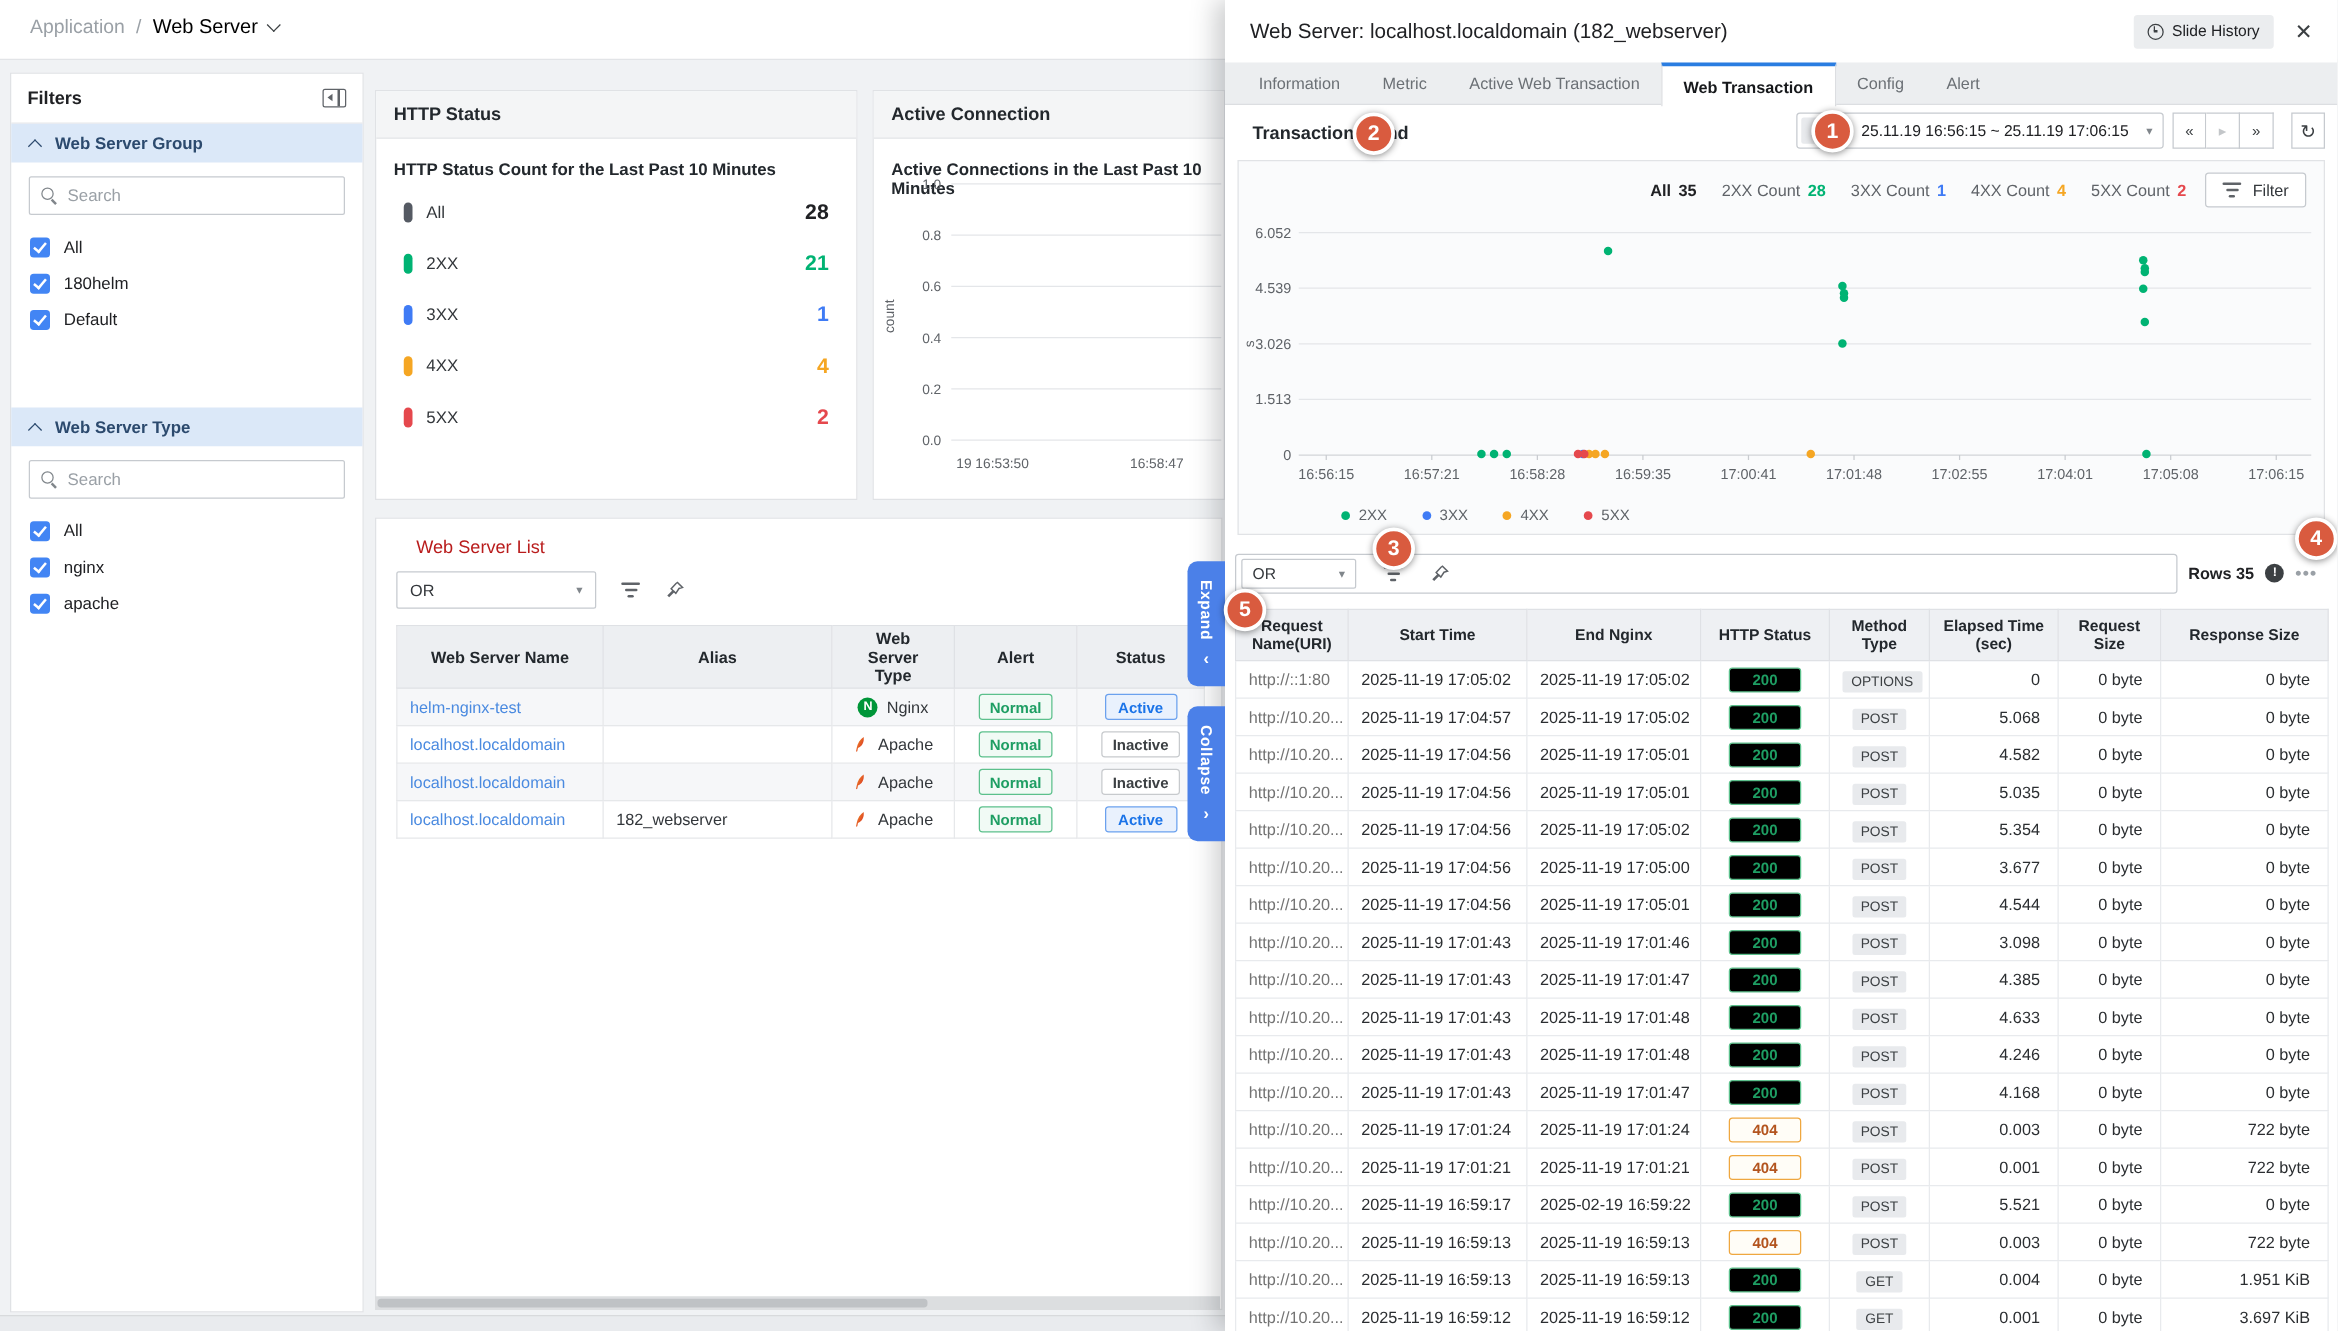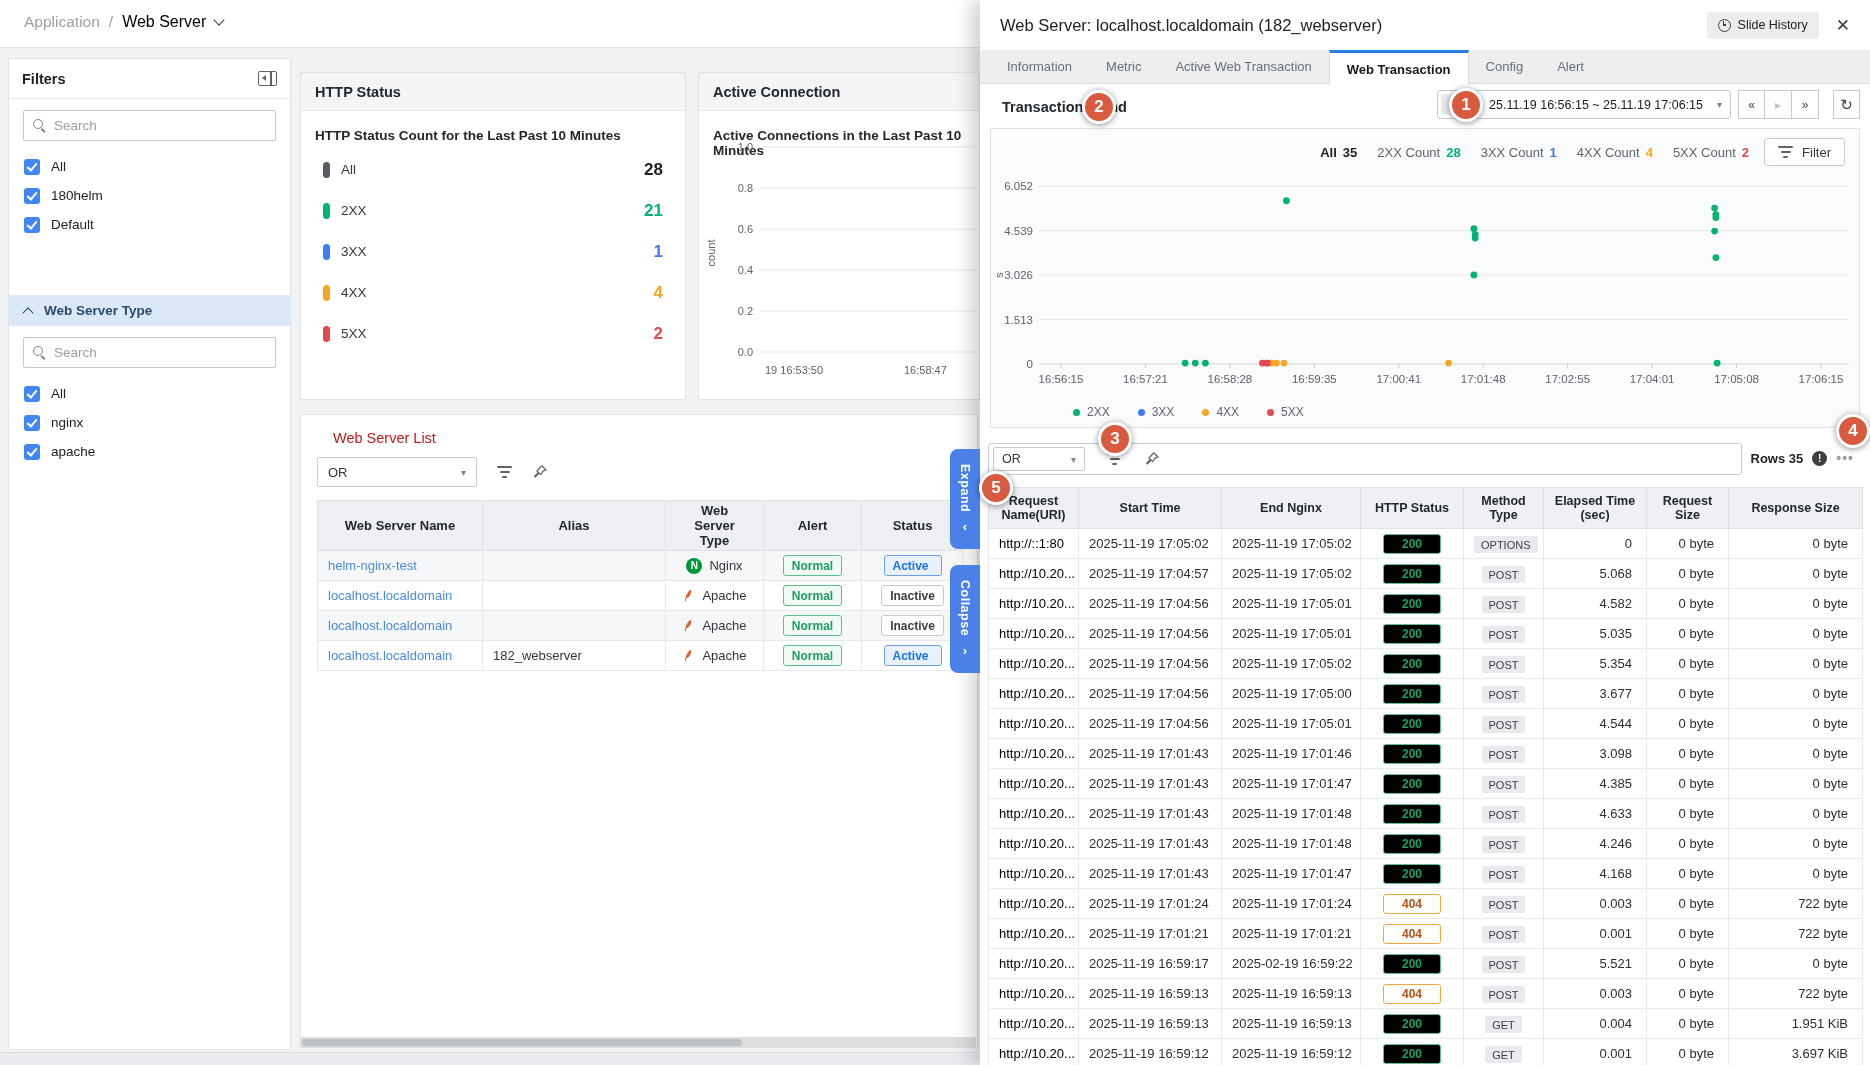--- a/index.html
+++ b/index.html
@@ -50,21 +50,21 @@
 .flt .l1{width:15px}.flt .l2{width:10px}.flt .l3{width:5px}
 .pin-ic{width:16px;height:16px;color:#5f6368}
 .wsl-table{border-collapse:collapse;table-layout:fixed;margin:13px 16px 0;width:646px}
 .wsl-table th{background:#edeff2;font-size:13px;font-weight:bold;color:#23282d;border:1px solid #dfe1e5;height:44px;text-align:center;padding:2px 20px}
 .wsl-table td{height:30px;border:1px solid #e6e8ea;font-size:13px;color:#33373b;padding:2px 10px}
 .wsl-table tr.odd td{background:#f6f7f9}
 .wsl-link{color:#4a8ae0}
 .cell-center{text-align:center}
 .type-cell{display:flex;align-items:center;gap:7px;justify-content:center}
 .ngx{width:16px;height:16px;border-radius:50%;background:#009639;color:#fff;font-size:10px;font-weight:bold;display:inline-flex;align-items:center;justify-content:center;flex:none}
-.badge{display:inline-block;min-width:58px;text-align:left;padding:2.5px 8px;border-radius:3px;font-size:12px;font-weight:bold}
+.badge{display:inline-block;min-width:58px;text-align:center;padding:2.5px 8px;border-radius:3px;font-size:12px;font-weight:bold}
 .b-normal{color:#1e9e63;border:1px solid #5cc08c;background:#f1faf5}
 .b-active{color:#1a73e8;border:1px solid #6ba1ee;background:#e9f1fd}
 .b-inactive{color:#3c4043;border:1px solid #c7cacd;background:#fff}
 
 #scrollbar-h{position:absolute;left:300px;top:1037px;width:676px;height:11px;background:#dcdee0;z-index:3}
 #scrollbar-h .thumb{position:absolute;left:2px;top:2px;width:440px;height:7px;background:#bfc2c5;border-radius:3px}
 #bottom-strip{position:absolute;left:0;top:1052px;width:980px;height:13px;background:#e9ebee;border-top:1px solid #d8dadc;z-index:3}
 
 #panel{position:absolute;left:980px;top:0;width:890px;height:1065px;background:#fff;box-shadow:-8px 0 18px rgba(60,64,67,.25);z-index:40}
 .p-head{height:50px;display:flex;align-items:center;padding:0 20px;background:#fff}
@@ -105,21 +105,21 @@
 .rows-label{font-size:13px;font-weight:bold;color:#202124}
 .info-dot{width:15px;height:15px;border-radius:50%;background:#3c4043;color:#fff;font-size:10px;display:flex;align-items:center;justify-content:center;font-weight:bold}
 .more-dots{color:#9aa0a6;font-weight:bold;font-size:14px;letter-spacing:1px;cursor:pointer}
 
 #txn-wrap{position:absolute;left:8px;top:487px;width:874px}
 .txn{border-collapse:collapse;table-layout:fixed;width:874px}
 .txn th{background:#eef0f3;border:1px solid #dfe1e5;font-size:12.5px;font-weight:bold;color:#23282d;height:41px;text-align:center;padding:2px 4px}
 .txn td{border:1px solid #e8eaed;height:30px;font-size:13px;color:#2b2e31;padding:2px 10px;background:#fff;white-space:nowrap;overflow:hidden}
 .txn td.r{text-align:right;padding-right:14px}
 .txn td.c{text-align:center}
-.txn a{color:#000000;text-decoration:none}
+.txn a{color:#737373;text-decoration:none}
 .spill{display:inline-block;min-width:58px;text-align:center;padding:2px 0;border-radius:3px;font-size:12px;font-weight:bold}
 .s200{color:#1e9e63;border:1px solid #5cc08c;background:#000000}
 .s404{color:#b3541e;border:1px solid #efa73f;background:#fffdf7}
 .mchip{background:#e8eaed;border-radius:2px;padding:2.5px 7px;font-size:11px;color:#3c4043}
 
 .side-tab{position:absolute;width:30px;background:#4b80e8;border-radius:8px 0 0 8px;z-index:45;display:flex;flex-direction:column;align-items:center;justify-content:center;gap:7px;color:#fff;cursor:pointer}
 #tab-expand{left:950px;top:449px;height:100px}
 #tab-collapse{left:950px;top:565px;height:108px}
 .vtext{writing-mode:vertical-rl;font-size:12.5px;font-weight:bold;letter-spacing:.5px}
 .side-chev{font-size:13px;font-weight:bold}
@@ -145,20 +145,24 @@
       <span class="chev"></span>
     </div>
   </div>
 
   <div class="sidebar">
     <div class="sb-head">
       <span class="sb-title">Filters</span>
       <span class="panel-toggle-icon"></span>
     </div>
     <div id="filter-groups">
+        <div class="fg-head">
+          <span class="chev up"></span>
+          <span>Web Server Group</span>
+        </div>
         <div class="search-box">
           <span class="mag"></span>
           <input placeholder="Search" style="">
         </div>
         <div class="fopt">
           <span class="cb"></span>
           <span>All</span>
         </div>
         <div class="fopt">
           <span class="cb"></span>

